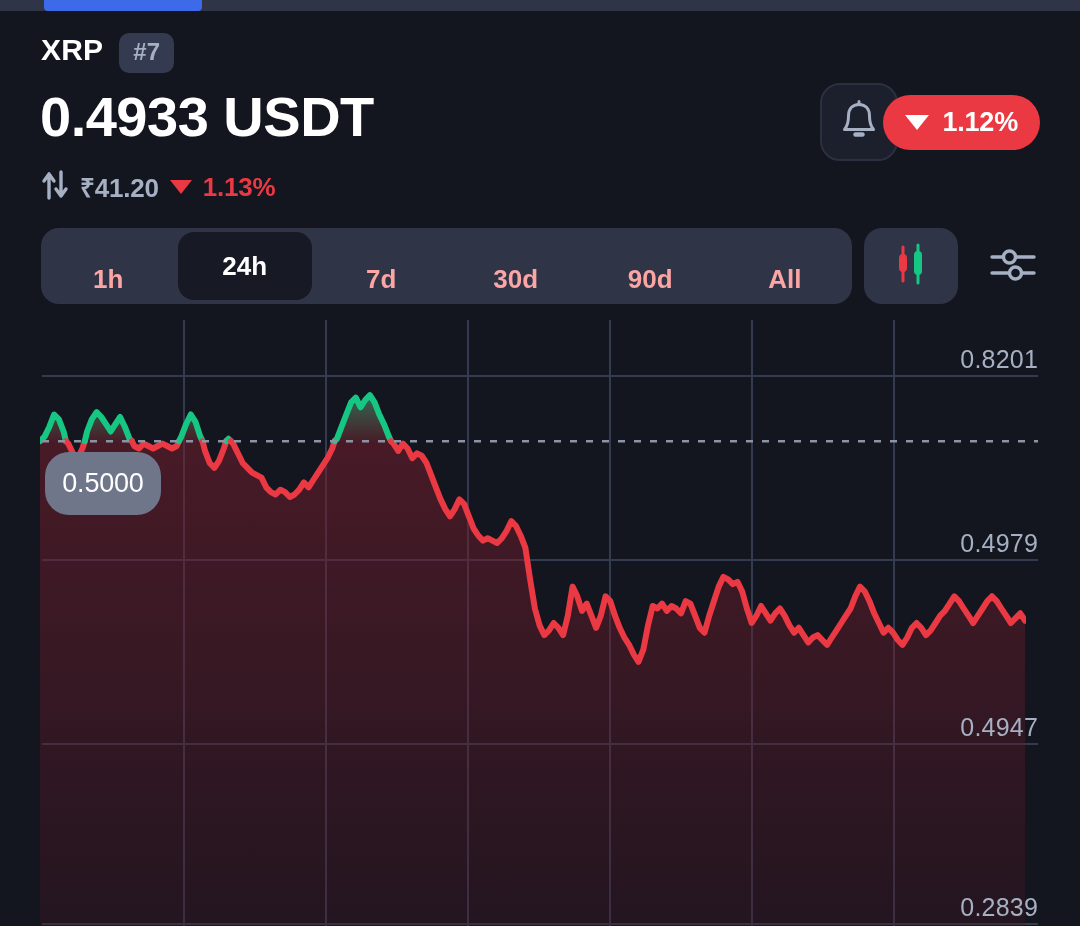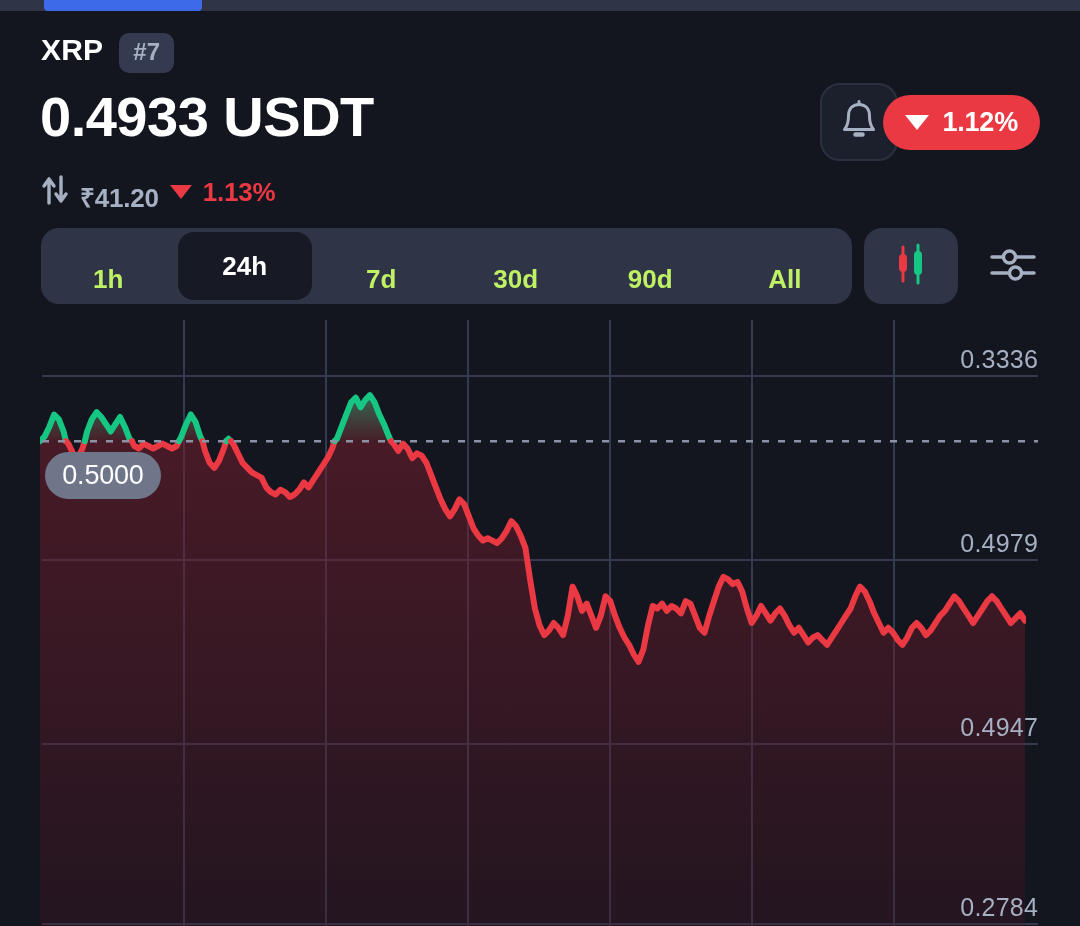--- a/index.html
+++ b/index.html
@@ -87,21 +87,20 @@
     display: flex;
     align-items: center;
     gap: 11px;
   }
   .updown-icon { display: block; }
   #sub-fiat {
     font-size: 26px;
     font-weight: bold;
     color: #a6b0c3;
     letter-spacing: -0.2px;
-    margin-top: 10px;
   }
   .tri-down {
     width: 0; height: 0;
     border-left: 11px solid transparent;
     border-right: 11px solid transparent;
     border-top: 14px solid #ea3943;
     display: block;
   }
   #sub-change {
     font-size: 26px;
@@ -168,21 +167,21 @@
     align-items: center;
   }
   .range-tab {
     flex: 1 1 0;
     height: 76px;
     display: flex;
     align-items: center;
     justify-content: center;
     font-size: 26px;
     font-weight: bold;
-    color: #bef264;
+    color: #fca5a5;
     border-radius: 16px;
     box-sizing: border-box;
     margin-top: 27px;
   }
   .range-tab.active {
     background: #171924;
     color: #ffffff;
     height: 68px;
     margin: 0 2px;
   }
@@ -230,21 +229,21 @@
     color: #a6b0c3;
     letter-spacing: 0.2px;
     text-align: right;
   }
 
   #price-flag {
     position: absolute;
     left: 45px;
     top: 452px;
     width: 116px;
-    height: 47px;
+    height: 63px;
     border-radius: 24px;
     background: #6f7689;
     display: flex;
     align-items: center;
     justify-content: center;
   }
   #price-flag-label {
     font-size: 27px;
     color: #ffffff;
     font-weight: normal;
@@ -373,22 +372,22 @@
           <path d="M 226.2 121.2 L 228.5 118.8 L 230.9 121.2" fill="none" stroke="#16c784" stroke-width="6" stroke-linejoin="round" stroke-linecap="round"></path>
           <path d="M 230.9 121.2 L 233.2 123.6 L 237.9 133.3 L 242.7 143.0 L 247.4 147.9 L 252.1 152.7 L 256.8 155.1 L 261.5 157.6 L 266.2 167.3 L 270.9 172.1 L 275.6 174.5 L 280.4 169.7 L 285.1 172.1 L 289.8 177.0 L 294.5 174.5 L 299.2 169.7 L 303.9 162.4 L 308.6 167.3 L 313.3 160.0 L 318.1 152.7 L 322.8 145.4 L 327.5 138.2 L 332.2 128.5 L 334.6 121.2" fill="none" stroke="#ea3943" stroke-width="6" stroke-linejoin="round" stroke-linecap="round"></path>
           <path d="M 334.6 121.2 L 336.9 118.8 L 341.6 106.7 L 346.3 94.5 L 351.1 82.4 L 355.8 77.6 L 360.5 87.3 L 365.2 80.0 L 369.9 75.1 L 374.6 82.4 L 379.3 94.5 L 384.0 104.2 L 388.8 116.4 L 391.1 121.2" fill="none" stroke="#16c784" stroke-width="6" stroke-linejoin="round" stroke-linecap="round"></path>
           <path d="M 391.1 121.2 L 393.5 123.6 L 398.2 130.9 L 402.9 123.6 L 407.6 128.5 L 412.3 138.2 L 417.0 133.3 L 421.7 135.7 L 426.5 143.0 L 431.2 155.1 L 435.9 167.3 L 440.6 179.4 L 445.3 189.1 L 450.0 196.3 L 454.7 189.1 L 459.4 179.4 L 464.2 184.2 L 468.9 196.3 L 473.6 208.5 L 478.3 215.7 L 483.0 220.6 L 487.7 218.2 L 492.4 220.6 L 497.2 223.0 L 501.9 218.2 L 506.6 210.9 L 511.3 201.2 L 516.0 206.0 L 520.7 215.7 L 525.4 227.9 L 530.1 259.4 L 534.9 288.5 L 539.6 305.4 L 544.3 315.1 L 549.0 310.3 L 553.7 303.0 L 558.4 307.8 L 563.1 315.1 L 567.8 295.7 L 572.6 266.6 L 577.3 276.3 L 582.0 290.9 L 586.7 283.6 L 591.4 295.7 L 596.1 307.8 L 600.8 295.7 L 605.6 276.3 L 610.3 281.2 L 615.0 295.7 L 619.7 307.8 L 624.4 317.5 L 629.1 324.8 L 633.8 334.5 L 638.5 341.8 L 643.3 329.7 L 648.0 305.4 L 652.7 286.0 L 657.4 288.5 L 662.1 283.6 L 666.8 290.9 L 671.5 286.0 L 676.2 288.5 L 681.0 293.3 L 685.7 281.2 L 690.4 283.6 L 695.1 295.7 L 699.8 307.8 L 704.5 312.7 L 709.2 295.7 L 713.9 281.2 L 718.7 266.6 L 723.4 256.9 L 728.1 259.4 L 732.8 264.2 L 737.5 261.8 L 742.2 271.5 L 746.9 288.5 L 751.7 303.0 L 756.4 295.7 L 761.1 286.0 L 765.8 293.3 L 770.5 300.6 L 775.2 293.3 L 779.9 288.5 L 784.6 295.7 L 789.4 305.4 L 794.1 312.7 L 798.8 307.8 L 803.5 315.1 L 808.2 322.4 L 812.9 317.5 L 817.6 315.1 L 822.3 320.0 L 827.1 324.8 L 831.8 317.5 L 836.5 310.3 L 841.2 303.0 L 845.9 295.7 L 850.6 288.5 L 855.3 276.3 L 860.0 266.6 L 864.8 271.5 L 869.5 281.2 L 874.2 293.3 L 878.9 303.0 L 883.6 312.7 L 888.3 307.8 L 893.0 312.7 L 897.8 320.0 L 902.5 324.8 L 907.2 317.5 L 911.9 307.8 L 916.6 303.0 L 921.3 307.8 L 926.0 315.1 L 930.7 310.3 L 935.5 303.0 L 940.2 295.7 L 944.9 290.9 L 949.6 283.6 L 954.3 276.3 L 959.0 281.2 L 963.7 288.5 L 968.4 295.7 L 973.2 303.0 L 977.9 295.7 L 982.6 288.5 L 987.3 281.2 L 992.0 276.3 L 996.7 281.2 L 1001.4 288.5 L 1006.1 295.7 L 1010.9 303.0 L 1015.6 298.2 L 1020.3 293.3 L 1025.0 300.6" fill="none" stroke="#ea3943" stroke-width="6" stroke-linejoin="round" stroke-linecap="round"></path>
         </g>
     </g>
 
     <line id="ref-line" x1="42" y1="121.2" x2="1038" y2="121.2" stroke="#8d93a6" stroke-width="2.5" stroke-dasharray="7 9"></line>
   </svg>
 
-  <div class="axis-label" style="top: 25px;">0.3336</div>
+  <div class="axis-label" style="top: 25px;">0.8201</div>
   <div class="axis-label" style="top: 209px;">0.4979</div>
   <div class="axis-label" style="top: 393px;">0.4947</div>
-  <div class="axis-label" style="top: 573px;">0.2784</div>
+  <div class="axis-label" style="top: 573px;">0.2839</div>
 
 </div>
 
 <div id="price-flag">
   <span id="price-flag-label">0.5000</span>
 </div>
 
 </body></html>

